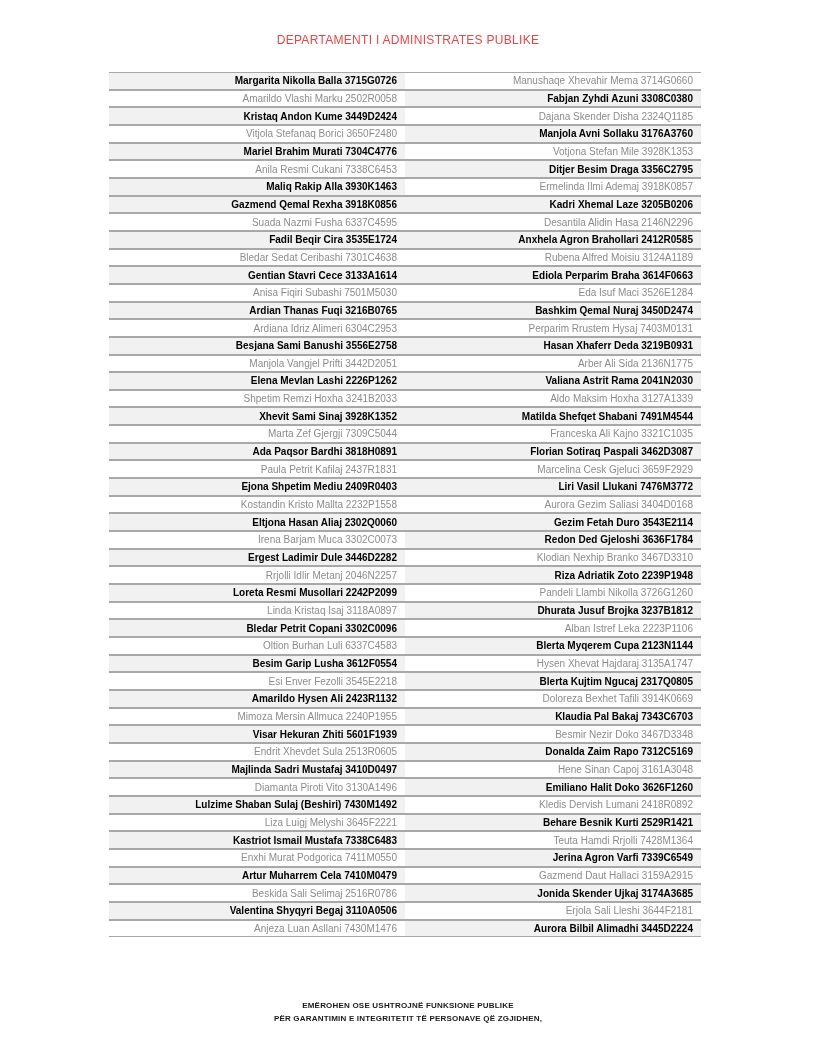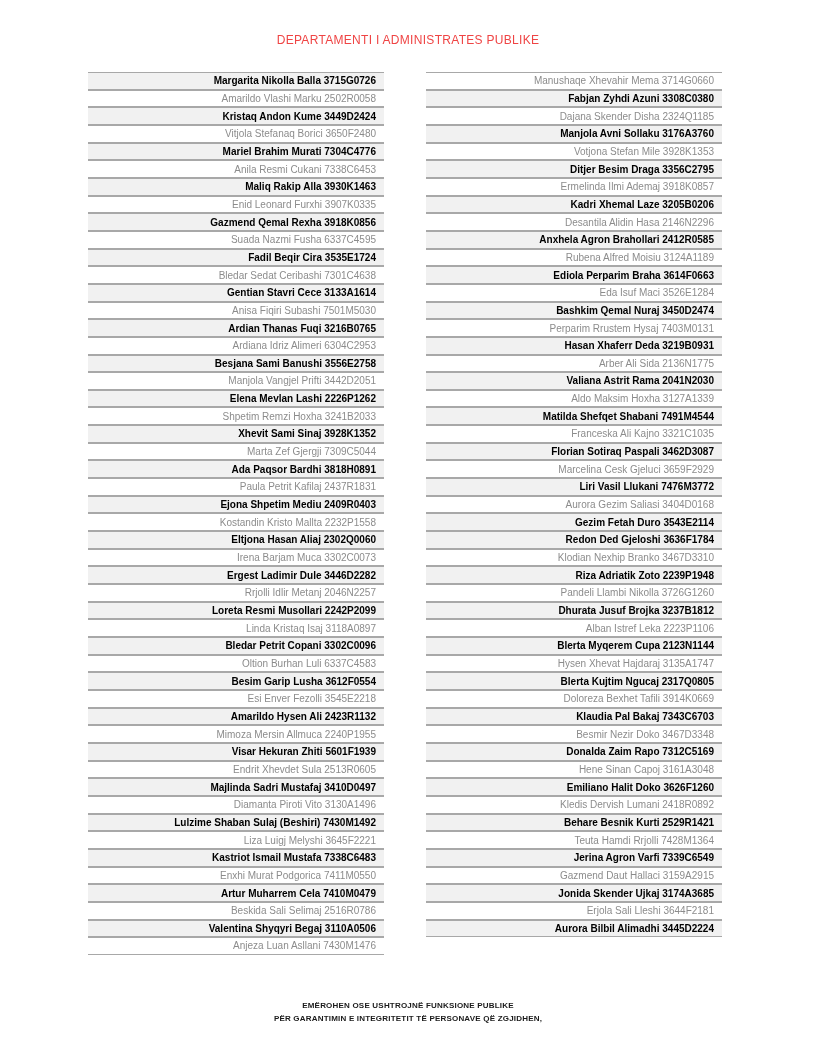--- a/index.html
+++ b/index.html
@@ -10,21 +10,21 @@
     position: relative;
     overflow: hidden;
   }
   .page-title {
     position: absolute; top: 33px; left: 0; width: 100%;
     text-align: center;
     font-size: 12px; color: #ef4444; letter-spacing: 0.3px;
   }
   .lists {
     position: absolute; top: 72px; left: 88px; width: 634px;
-    display: flex; justify-content: space-between;
+    display: flex; justify-content: center;
   }
   .column { width: 296px; }
   .row {
     box-sizing: border-box;
     height: 17.66px;
     border-top: 1px solid var(--row-border, #a8a8a8);
     border-bottom: 1px solid var(--row-border, #a8a8a8);
     display: flex; align-items: center; justify-content: flex-end;
     padding-right: 8px;
     font-size: 10px;
@@ -54,21 +54,20 @@
 
 <div class="lists">
   <div class="column">
       <div class="row bold">Margarita Nikolla Balla 3715G0726</div>
       <div class="row plain">Amarildo Vlashi Marku 2502R0058</div>
       <div class="row bold">Kristaq Andon Kume 3449D2424</div>
       <div class="row plain">Vitjola Stefanaq Borici 3650F2480</div>
       <div class="row bold">Mariel Brahim Murati 7304C4776</div>
       <div class="row plain">Anila Resmi Cukani 7338C6453</div>
       <div class="row bold">Maliq Rakip Alla 3930K1463</div>
-      <div class="row plain">Enid Leonard Furxhi 3907K0335</div>
       <div class="row bold">Gazmend Qemal Rexha 3918K0856</div>
       <div class="row plain">Suada Nazmi Fusha 6337C4595</div>
       <div class="row bold">Fadil Beqir Cira 3535E1724</div>
       <div class="row plain">Bledar Sedat Ceribashi 7301C4638</div>
       <div class="row bold">Gentian Stavri Cece 3133A1614</div>
       <div class="row plain">Anisa Fiqiri Subashi 7501M5030</div>
       <div class="row bold">Ardian Thanas Fuqi 3216B0765</div>
       <div class="row plain">Ardiana Idriz Alimeri 6304C2953</div>
       <div class="row bold">Besjana Sami Banushi 3556E2758</div>
       <div class="row plain">Manjola Vangjel Prifti 3442D2051</div>

